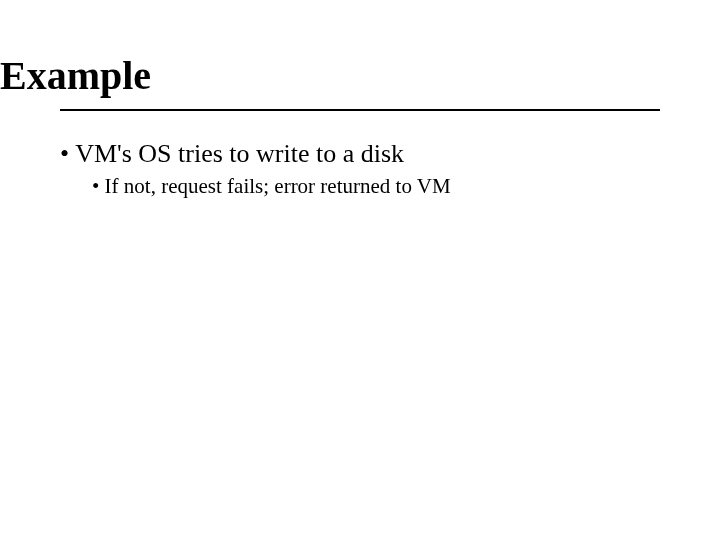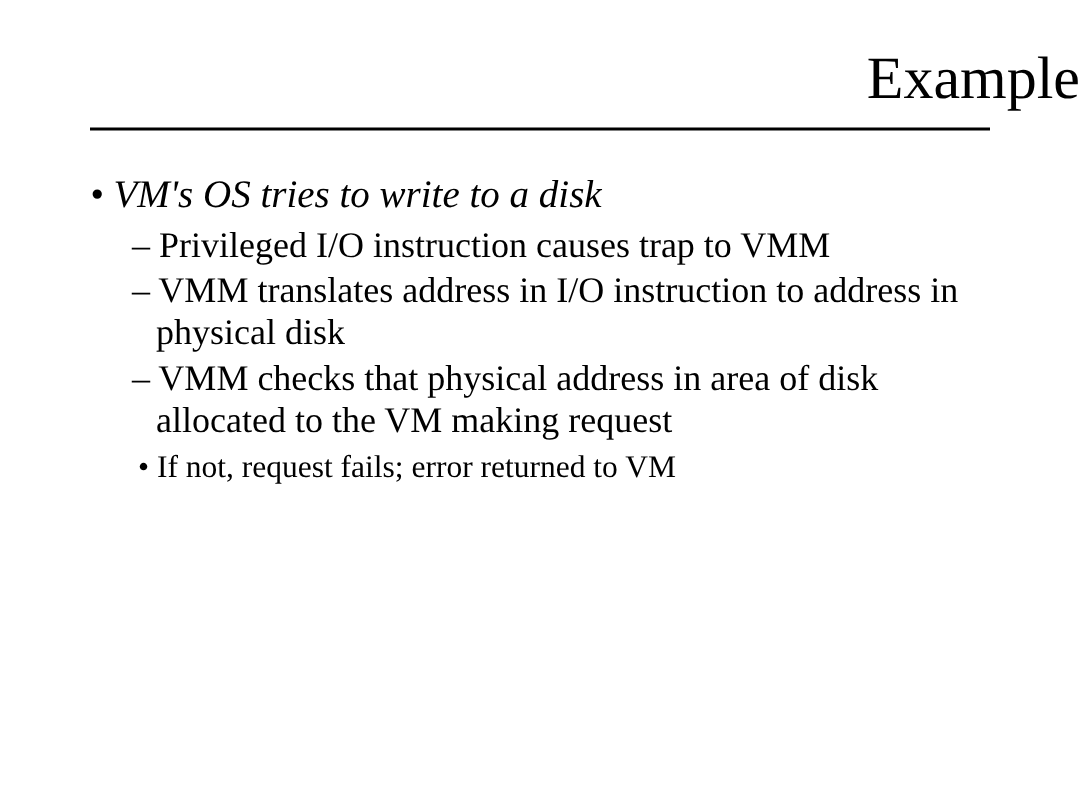--- a/index.html
+++ b/index.html
@@ -11,41 +11,40 @@
     font-family: "Times New Roman", Times, serif;
     color: #000;
   }
   .slide {
     position: relative;
     width: 720px;
     height: 540px;
     box-sizing: border-box;
   }
   .title {
-    text-align: right;
+    text-align: left;
     font-size: 40px;
-    font-weight: normal;
-    margin-top: 28px;
+    font-weight: bold;
+    margin-top: 52px;
     margin-bottom: 10px;
   }
   .rule {
     border: none;
     border-top: 2.5px solid #000;
     margin: 0 60px 28px 60px;
   }
   .body {
     margin: 0 60px;
     font-size: 26px;
     line-height: 1.18;
   }
   ul.level1 {
     list-style: none;
     padding: 0;
     margin: 0;
-    font-style: italic;
   }
   ul.level1 > li::before {
     content: "• ";
   }
   ul.level1 > li {
     margin-bottom: 4px;
   }
   ul.level2 {
     list-style: none;
     padding: 0;
@@ -75,23 +74,18 @@
 
 <div class="slide">
 
   <div class="title">Example</div>
   <hr class="rule">
 
   <div class="body">
     <ul class="level1">
       <li>VM's OS tries to write to a disk</li>
     </ul>
-    <ul class="level2">
-      <li>Privileged I/O instruction causes trap to VMM</li>
-      <li>VMM translates address in I/O instruction to address in physical disk</li>
-      <li>VMM checks that physical address in area of disk allocated to the VM making request</li>
-    </ul>
     <ul class="level3">
       <li>If not, request fails; error returned to VM</li>
     </ul>
   </div>
 
 </div>
 
 </body></html>

